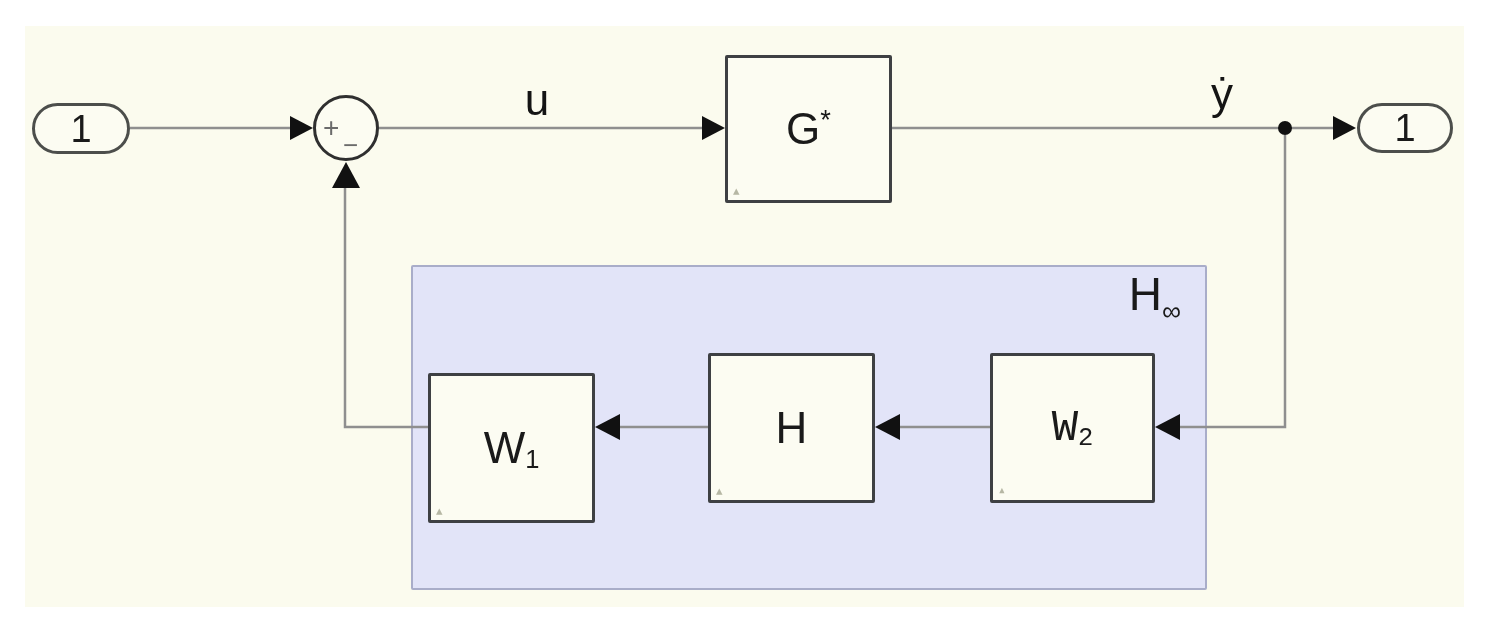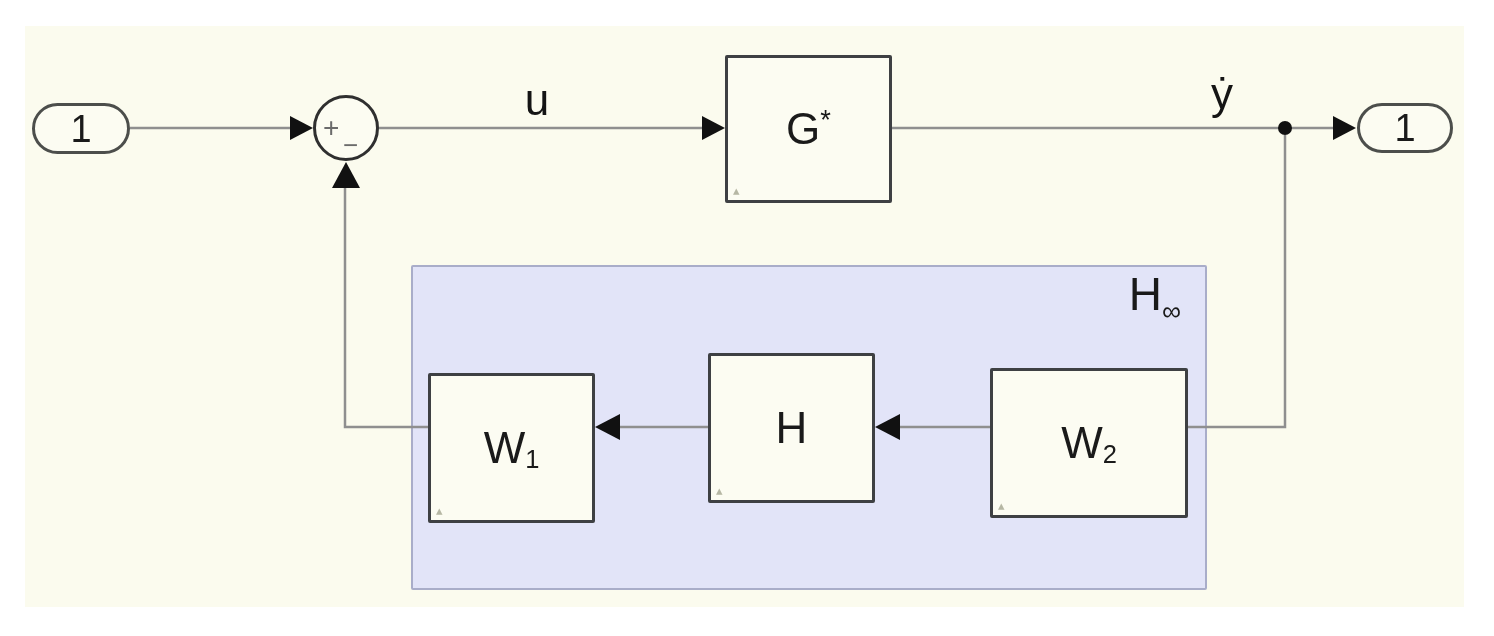--- a/index.html
+++ b/index.html
@@ -46,21 +46,21 @@
     font-size:44px;line-height:1;
   }
   .block sup{font-size:0.62em;line-height:0;vertical-align:0.55em;}
   .block sub{font-size:0.58em;line-height:0;vertical-align:-0.18em;}
   .block .corner{
     position:absolute;left:5px;bottom:3px;font-size:13px;line-height:13px;color:#b6b7a4;
   }
   .block.plant{left:725px;top:55px;width:167px;height:148px;}
   .block.w1{left:428px;top:353px;width:167px;height:150px;margin-top:20px;}
   .block.hblk{left:708px;top:353px;width:167px;height:150px;}
-  .block.w2{left:990px;top:368px;width:198px;height:150px;}
+  .block.w2{left:990px;top:353px;width:165px;height:150px;font-family:Liberation Mono, monospace;}
 
   
   .sig{
     position:absolute;width:120px;text-align:center;font-size:44px;line-height:1;color:#141414;
   }
   .sig.u{left:477px;top:78px;}
   .sig.ydot{left:1162px;top:72px;}
 </style>
 </head>
 <body>

